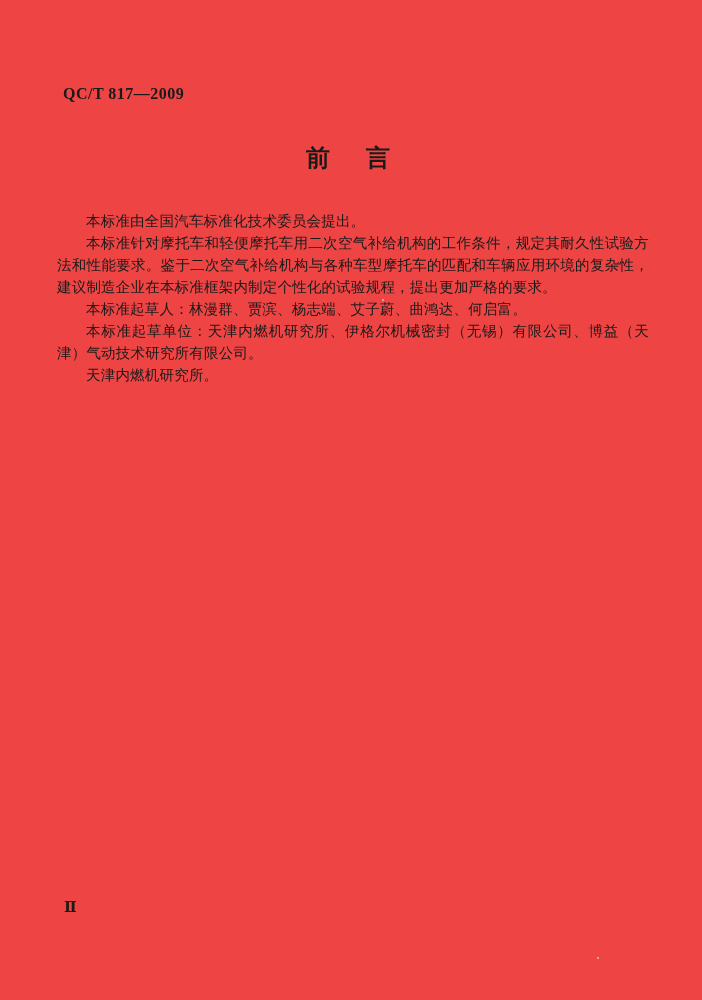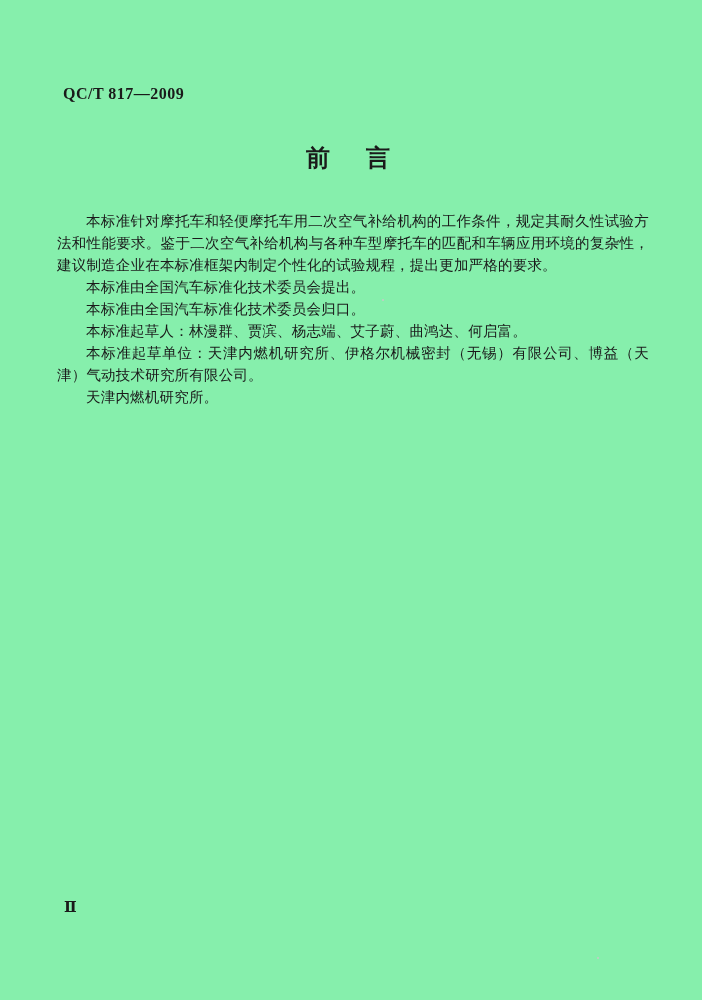--- a/index.html
+++ b/index.html
@@ -4,21 +4,21 @@
 <style>
   html, body {
     margin: 0;
     padding: 0;
     background: #ffffff;
   }
   .page {
     position: relative;
     width: 702px;
     height: 1000px;
-    background: #86efac;
+    background: #ef4444;
     overflow: hidden;
     font-family: "Liberation Serif", "DejaVu Serif", serif;
     color: #1a1a1a;
   }
   .header-code {
     position: absolute;
     left: 63px;
     top: 85px;
     font-size: 16px;
     font-weight: bold;
@@ -72,23 +72,22 @@
 </head>
 <body>
 
 <div class="page">
 
   <div class="header-code">QC/T 817—2009</div>
 
   <h1 class="doc-title">前　言</h1>
 
   <div class="body-text">
+    <p class="para">本标准由全国汽车标准化技术委员会提出。</p>
     <p class="para">本标准针对摩托车和轻便摩托车用二次空气补给机构的工作条件，规定其耐久性试验方法和性能要求。鉴于二次空气补给机构与各种车型摩托车的匹配和车辆应用环境的复杂性，建议制造企业在本标准框架内制定个性化的试验规程，提出更加严格的要求。</p>
-    <p class="para">本标准由全国汽车标准化技术委员会提出。</p>
-    <p class="para">本标准由全国汽车标准化技术委员会归口。</p>
     <p class="para">本标准起草人：林漫群、贾滨、杨志端、艾子蔚、曲鸿达、何启富。</p>
     <p class="para">本标准起草单位：天津内燃机研究所、伊格尔机械密封（无锡）有限公司、博益（天津）气动技术研究所有限公司。</p>
     <p class="para">天津内燃机研究所。</p>
   </div>
 
   <div class="page-number">Ⅱ</div>
 
   <div class="speck speck-1"></div>
   <div class="speck speck-2"></div>
 

